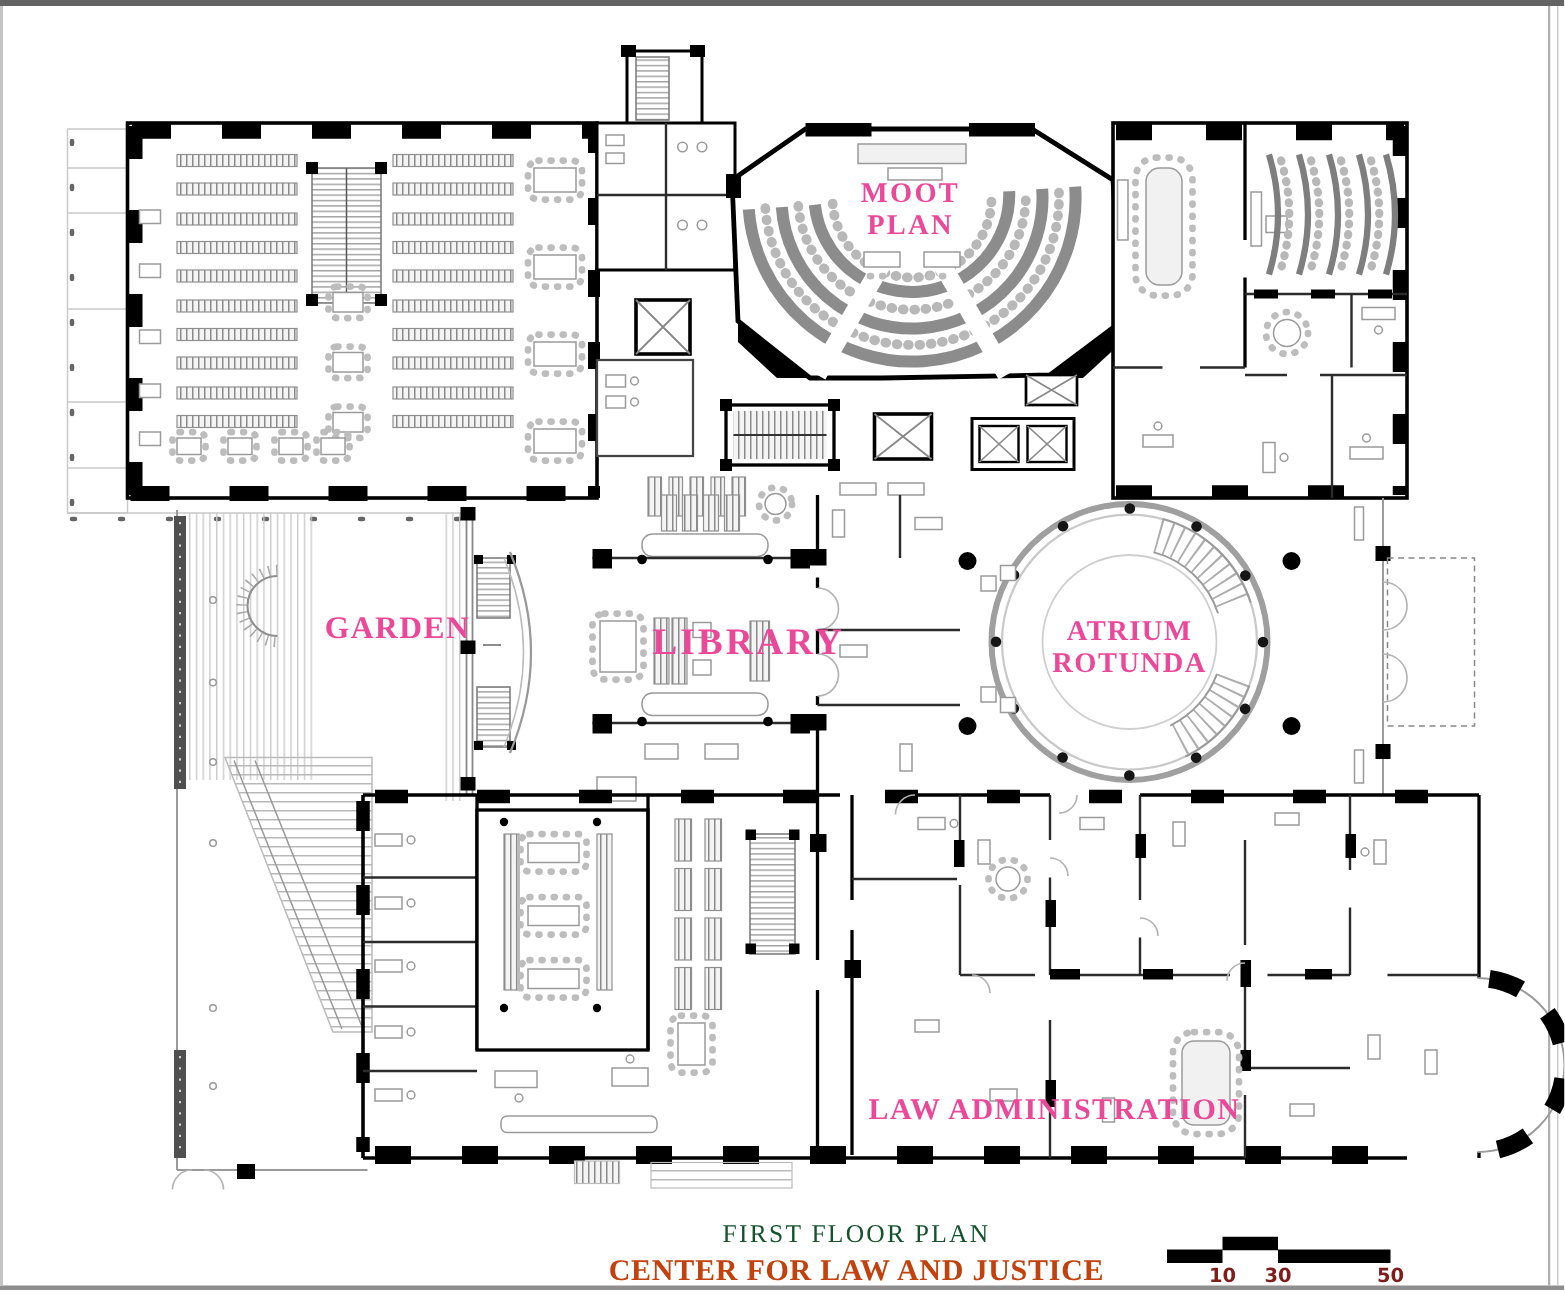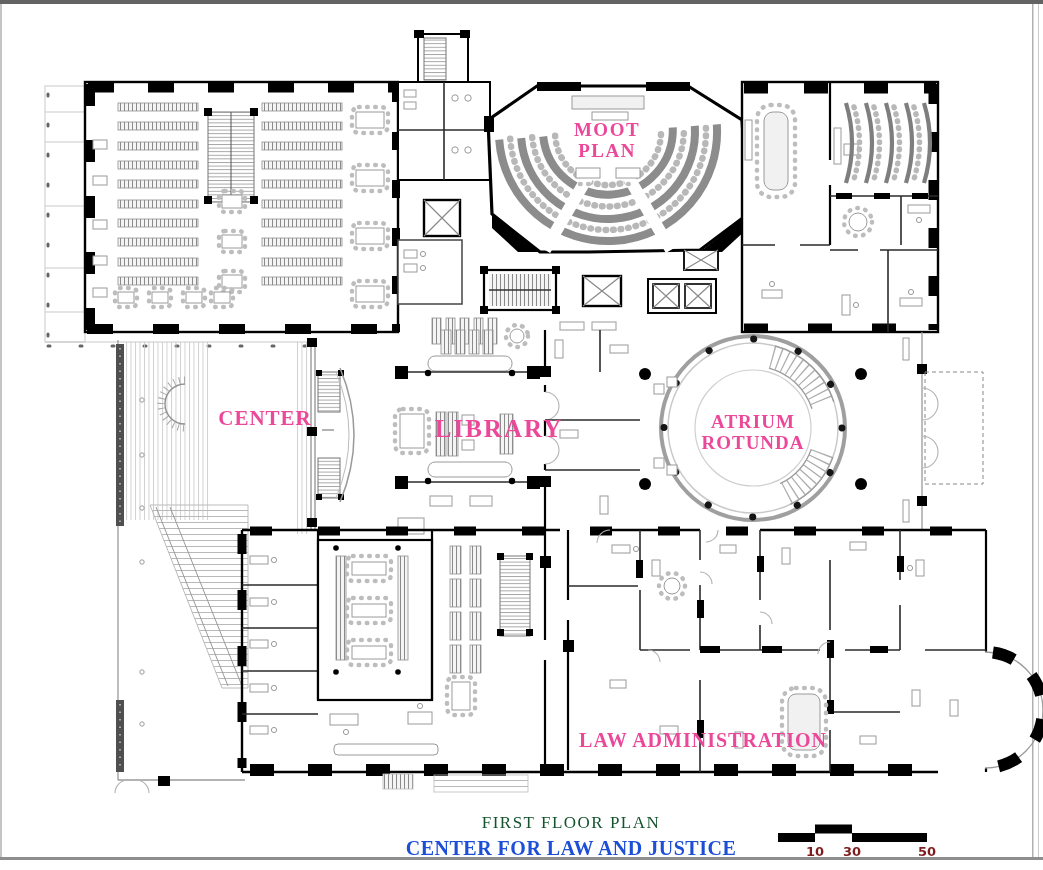--- a/index.html
+++ b/index.html
@@ -29,21 +29,21 @@
   .lbl{position:absolute;transform:translate(-50%,-50%);color:#ec4899;font-weight:700;
        text-align:center;white-space:nowrap;line-height:1.12;}
   .lbl-moot{font-size:19px;letter-spacing:1.5px;}
   .lbl-garden{font-size:21px;letter-spacing:1px;}
   .lbl-library{font-size:25px;letter-spacing:2px;}
   .lbl-atrium{font-size:19px;letter-spacing:1px;}
   .lbl-law{font-size:20px;letter-spacing:1px;}
   .title1{position:absolute;transform:translate(-50%,-50%);font-size:17px;font-weight:400;
           letter-spacing:1.5px;color:#14532d;white-space:nowrap;}
   .title2{position:absolute;transform:translate(-50%,-50%);font-size:20px;font-weight:700;
-          letter-spacing:0.5px;color:#1d4ed8;white-space:nowrap;}
+          letter-spacing:0.5px;color:#c2410c;white-space:nowrap;}
   .tick{position:absolute;transform:translate(-50%,-50%);font-family:"DejaVu Sans","Liberation Sans",sans-serif;
         font-size:13px;font-weight:600;color:#7f1d1d;}
 </style>
 </head>
 <body>
 
 <div class="canvas">
 <svg width="1043" height="870" viewBox="0 0 1043 870">
   <defs>
     <pattern id="vstripe" width="4" height="8" patternUnits="userSpaceOnUse">
@@ -530,21 +530,21 @@
     <rect class="blk" x="815" y="824.5" width="37" height="9"></rect>
     <rect class="blk" x="852" y="833" width="75" height="9"></rect>
   </g>
 </svg>
 
 <div class="lbl lbl-moot" style="left:607px;top:140px">
   <div>MOOT</div>
   <div>PLAN</div>
 </div>
 <div class="lbl lbl-garden" style="left:265px;top:419px">
-  <div>CENTER</div>
+  <div>GARDEN</div>
 </div>
 <div class="lbl lbl-library" style="left:499px;top:429px">
   <div>LIBRARY</div>
 </div>
 <div class="lbl lbl-atrium" style="left:753px;top:432px">
   <div>ATRIUM</div>
   <div>ROTUNDA</div>
 </div>
 <div class="lbl lbl-law" style="left:703px;top:740px">
   <div>LAW ADMINISTRATION</div>

